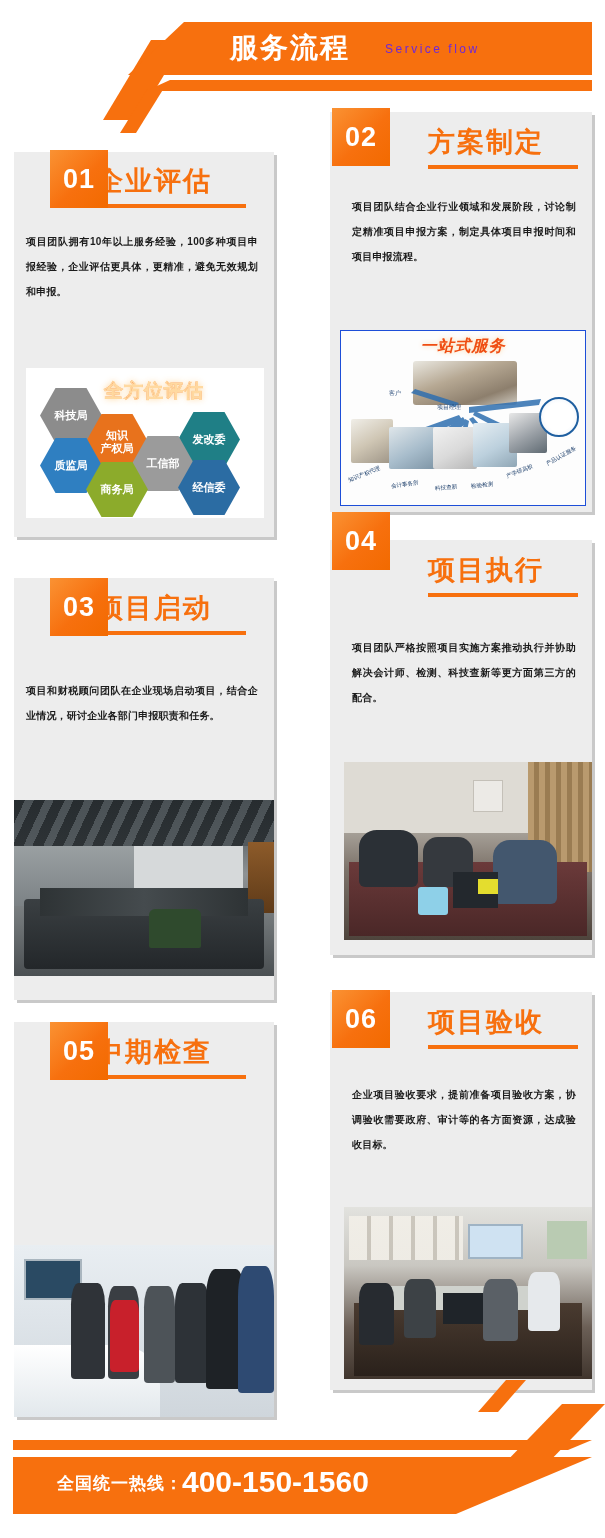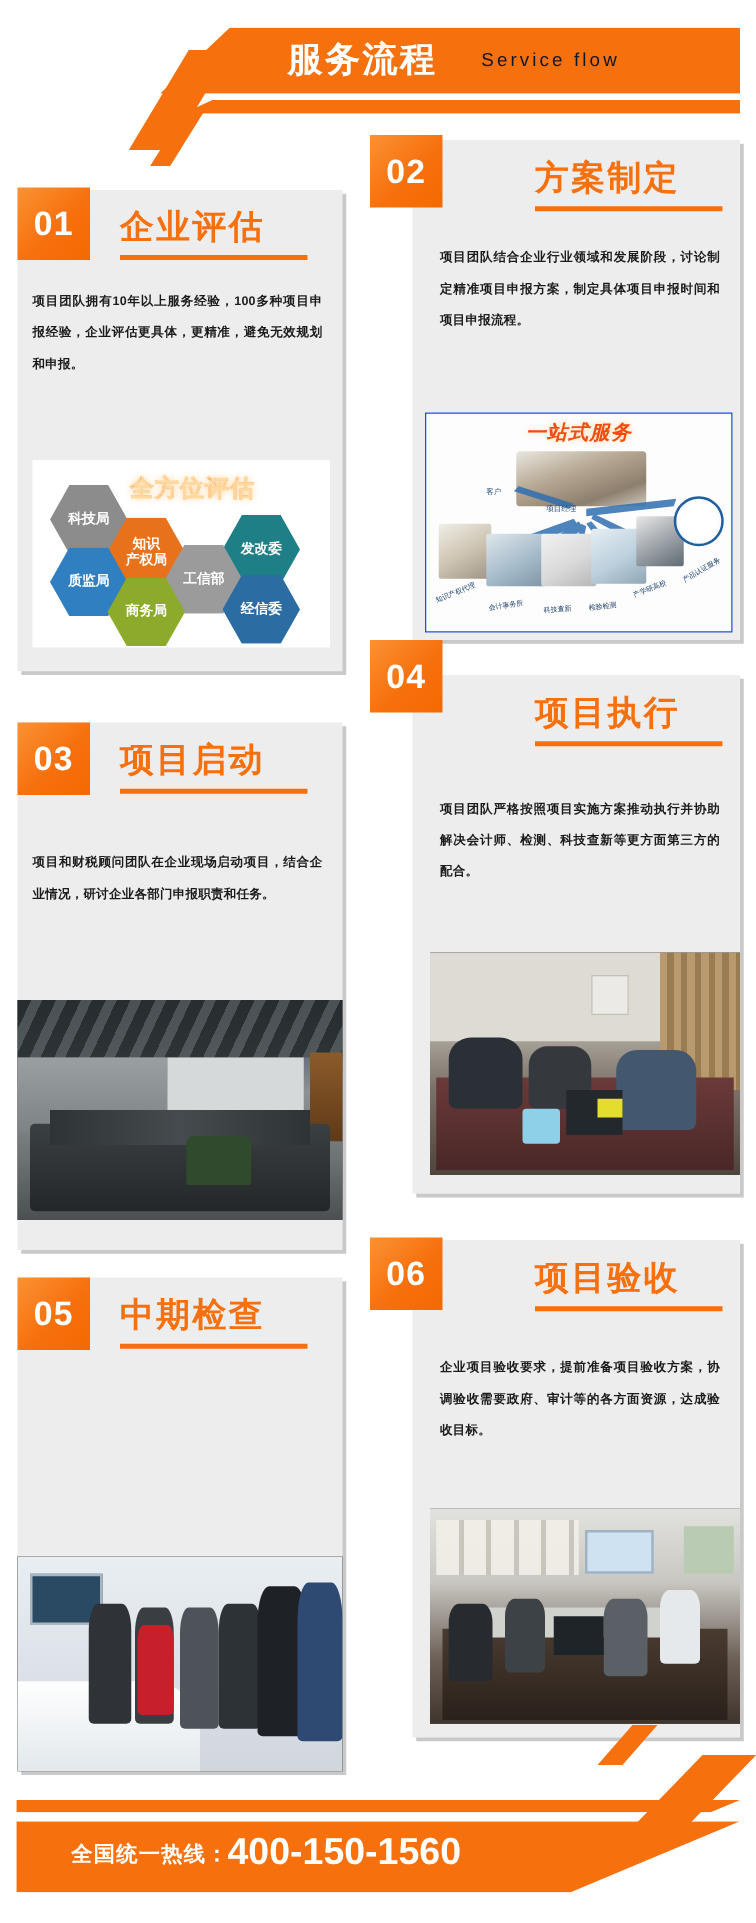--- a/index.html
+++ b/index.html
@@ -33,31 +33,31 @@
     background: #f7700e;
     clip-path: polygon(28px 0, 44px 0, 16px 45px, 0 45px);
   }
   .hdr-title {
     position: absolute; left: 230px; top: 26px;
     color: #ffffff; font-size: 28px; font-weight: bold; letter-spacing: 2px;
     line-height: 44px;
   }
   .hdr-sub {
     position: absolute; left: 385px; top: 38px;
-    color: #0f172a; font-size: 15px; letter-spacing: 2.5px; line-height: 22px;
+    color: #6d28d9; font-size: 12px; letter-spacing: 2.5px; line-height: 22px;
   }
 
   
   .card { position: absolute; background: #ededed; box-shadow: 3px 3px 0 #c9c9c9; }
   .badge {
     position: absolute; width: 58px; height: 58px;
     background: linear-gradient(135deg, #fa9233 0%, #f7700e 55%, #f26a00 100%);
     color: #fff; font-size: 27px; font-weight: bold;
     display: flex; align-items: center; justify-content: center;
-    letter-spacing: 1px; z-index: 5;
+    letter-spacing: 1px; z-index: 5; margin-left: 36px;
   }
   .card-title {
     position: absolute; color: #f7700e; font-size: 27px; font-weight: bold;
     letter-spacing: 2px; white-space: nowrap;
   }
   .title-rule { position: absolute; height: 4px; background: #f7700e; }
   .card-body {
     position: absolute; color: #1b1b1b; font-size: 10px; line-height: 25px;
     font-weight: bold; letter-spacing: 0.2px; text-align: justify;
   }

